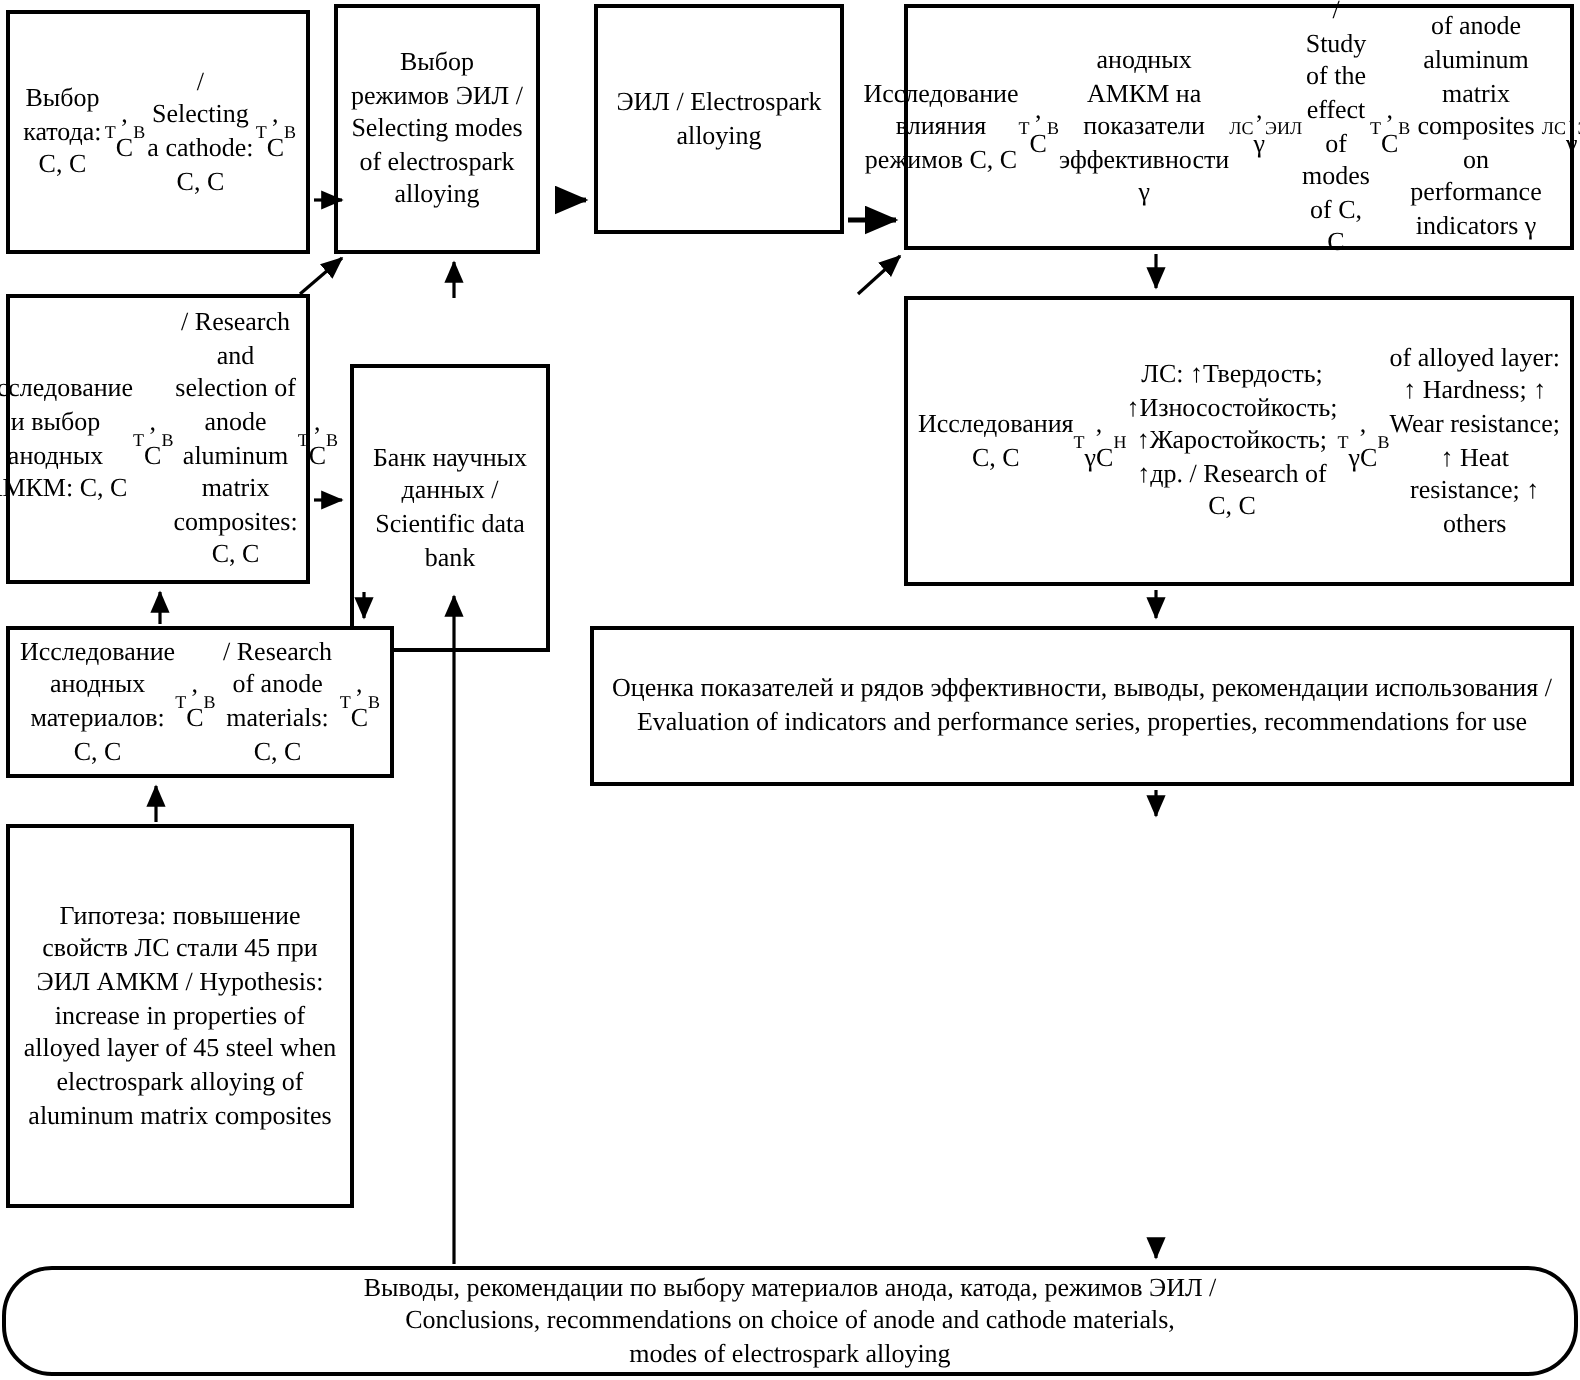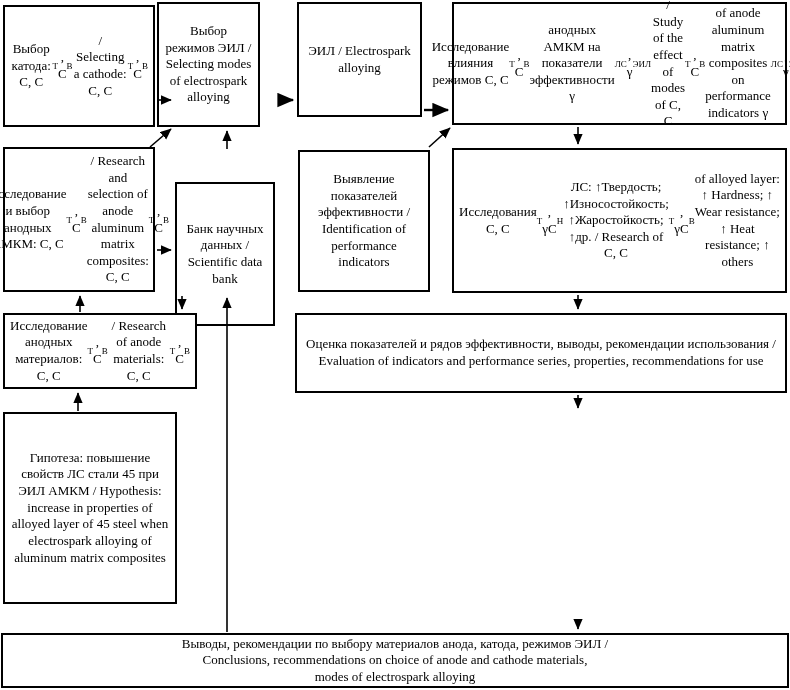--- a/index.html
+++ b/index.html
@@ -21,45 +21,44 @@
     justify-content:center;
     text-align:center;
     font-size:13px;
     line-height:1.28;
     padding:2px 5px;
   }
   .box sub{font-size:9px;line-height:0;}
   #arrows{position:absolute;left:0;top:0;width:790px;height:690px;pointer-events:none;}
   
   .b1 {left:3px;   top:5px;   width:152px; height:122px;}
-  .b2 {left:157px; top:2px;   width:103px; height:125px;}
+  .b2 {left:167px; top:2px;   width:103px; height:125px;}
   .b3 {left:297px; top:2px;   width:125px; height:115px;}
   .b4 {left:452px; top:2px;   width:335px; height:123px;}
   .b5 {left:3px;   top:147px; width:152px; height:145px;}
   .b6 {left:175px; top:150px; width:100px; height:144px;margin-top:32px;}
   .b7 {left:298px; top:150px; width:132px; height:142px;}
   .b8 {left:452px; top:148px; width:335px; height:145px;}
   .b9 {left:3px;   top:313px; width:194px; height:76px;}
   .b10{left:295px; top:313px; width:492px; height:80px;}
   .b11{left:3px;   top:412px; width:174px; height:192px;}
   .b12{left:295px; top:412px; width:492px; height:206px;}
-  .b13{left:1px;   top:633px; width:788px; height:55px;}
+  .b13{left:1px;   top:633px; width:788px; height:55px;border-radius:25px;}
 </style>
 </head>
 <body>
 
 <div id="stage">
 
   <div class="box b1">Выбор катода: С, С<sub>Т</sub>, С<sub>В</sub> / Selecting a cathode: С, С<sub>Т</sub>, С<sub>В</sub></div>
   <div class="box b2">Выбор режимов ЭИЛ / Selecting modes of electrospark alloying</div>
   <div class="box b3">ЭИЛ / Electrospark alloying</div>
   <div class="box b4">Исследование влияния режимов С, С<sub>Т</sub>, С<sub>В</sub> анодных АМКМ на показатели эффективности γ<sub>ЛС</sub>, γ<sub>ЭИЛ</sub> / Study of the effect of modes of  С, С<sub>Т</sub>, С<sub>В</sub> of anode aluminum matrix composites on performance indicators γ<sub>ЛС</sub>, γ<sub>ЭИЛ</sub></div>
   <div class="box b5">Исследование и выбор анодных АМКМ: С, С<sub>Т</sub>, С<sub>В</sub> / Research and selection of anode aluminum matrix composites: С, С<sub>Т</sub>, С<sub>В</sub></div>
   <div class="box b6">Банк научных данных / Scientific data bank</div>
-  <div class="box b7">Выявление показателей эффективности / Identification of performance indicators</div>
   <div class="box b8">Исследования С, С<sub>Т</sub>, γС<sub>Н</sub> ЛС: ↑Твердость; ↑Износостойкость; ↑Жаростойкость; ↑др. / Research of С, С<sub>Т</sub>, γС<sub>В</sub> of alloyed layer: ↑ Hardness; ↑ Wear resistance; ↑ Heat resistance; ↑ others</div>
   <div class="box b9">Исследование анодных материалов: С, С<sub>Т</sub>, С<sub>В</sub> / Research of anode materials: С, С<sub>Т</sub>, С<sub>В</sub></div>
   <div class="box b10">Оценка показателей и рядов эффективности, выводы, рекомендации использования / Evaluation of indicators and performance series, properties, recommendations for use</div>
   <div class="box b11">Гипотеза: повышение свойств ЛС стали 45 при ЭИЛ АМКМ / Hypothesis: increase in properties of alloyed layer of 45 steel when electrospark alloying of aluminum matrix composites</div>
   <div class="box b13">Выводы, рекомендации по выбору материалов анода, катода, режимов ЭИЛ /<br>Conclusions, recommendations on choice of anode and cathode materials,<br>modes of  electrospark alloying</div>
 
   <svg id="arrows" xmlns="http://www.w3.org/2000/svg" viewBox="0 0 790 690">
     <defs>
       <marker id="ah" markerWidth="9" markerHeight="8" refX="6.5" refY="3" orient="auto" markerUnits="strokeWidth">
         <path d="M0,0 L7,3 L0,6 Z" fill="#000"></path>

